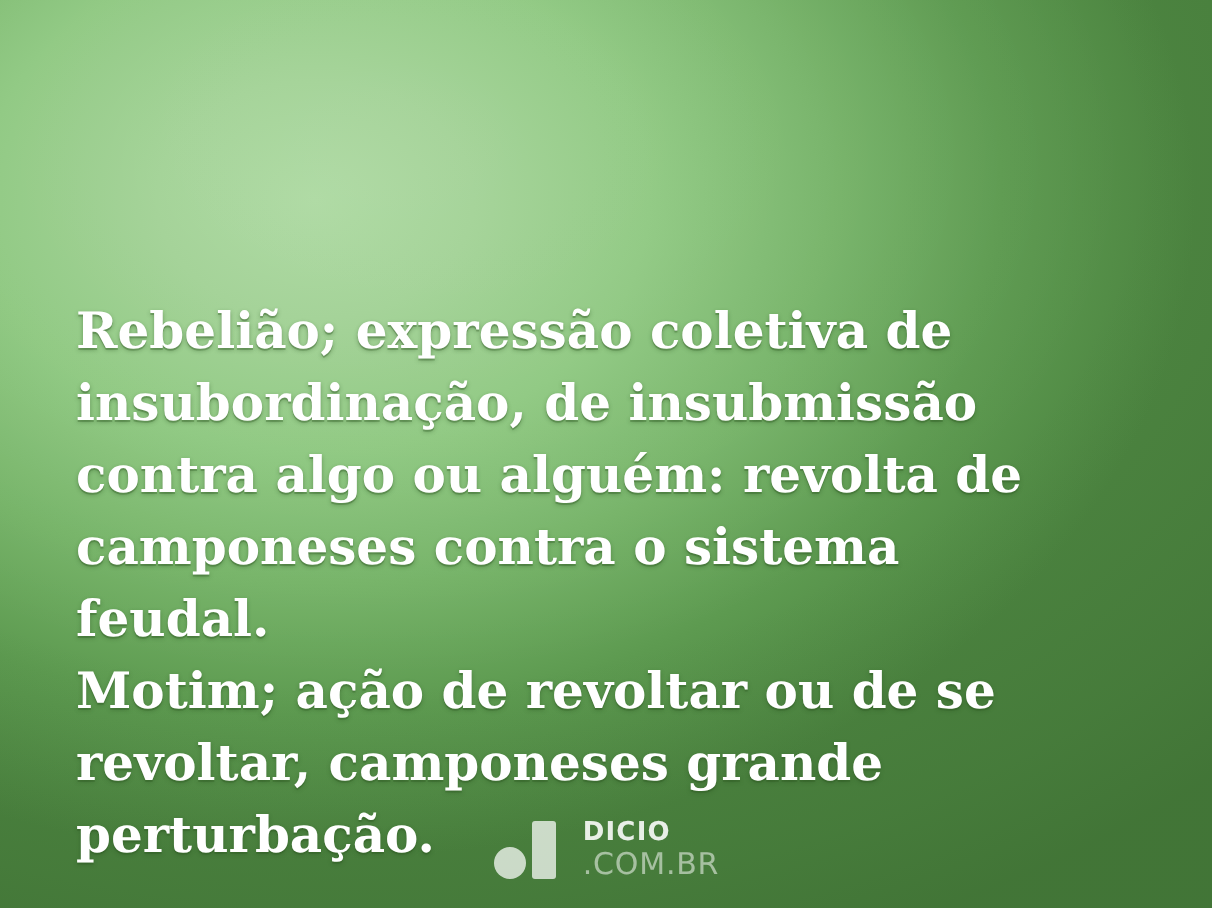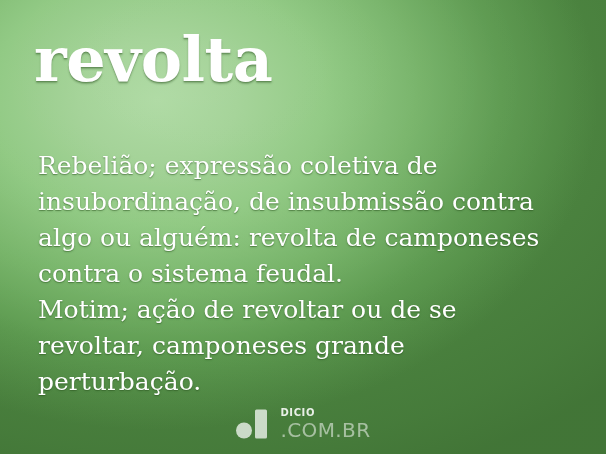--- a/index.html
+++ b/index.html
@@ -72,21 +72,21 @@
     white-space: nowrap;
   }
 
   .definition {
     position: absolute;
     left: 38px;
     top: 148px;
     width: 516px;
     margin: 0;
     font-family: "DejaVu Serif", serif;
-    font-weight: normal;
+    font-weight: bold;
     font-size: 25px;
     line-height: 36px;
     color: #ffffff;
     text-shadow:
       0 1px 2px rgba(40, 80, 30, 0.42),
       0 1px 0 rgba(45, 88, 34, 0.30);
   }
 
   .definition .sense {
     display: block;
@@ -114,41 +114,40 @@
   .logo-text {
     display: flex;
     flex-direction: column;
     justify-content: center;
     line-height: 1;
   }
 
   .logo-name {
     font-family: "DejaVu Sans", sans-serif;
     font-weight: bold;
-    font-size: 10px;
+    font-size: 13px;
     letter-spacing: 0.6px;
     color: rgba(255, 255, 255, 0.88);
     margin-bottom: 2px;
   }
 
   .logo-domain {
     font-family: "DejaVu Sans", sans-serif;
     font-weight: normal;
-    font-size: 20px;
+    font-size: 15px;
     letter-spacing: 0.4px;
     color: rgba(255, 255, 255, 0.52);
   }
 </style>
 </head>
 <body>
 
 <div class="card">
   <div class="content">
 
-    <h1 class="word-title">revolta</h1>
 
     <div class="definition">
       <span class="sense">Rebelião; expressão coletiva de insubordinação, de insubmissão contra algo ou alguém: revolta de camponeses contra o sistema feudal.</span>
       <span class="sense">Motim; ação de revoltar ou de se revoltar, camponeses grande perturbação.</span>
     </div>
 
     <div class="logo">
       <svg class="logo-mark" viewBox="0 0 36 30" xmlns="http://www.w3.org/2000/svg">
         <circle cx="9" cy="21.5" r="8" fill="rgba(255,255,255,0.72)"></circle>
         <rect x="20" y="0.5" width="12" height="29" rx="1.5" fill="rgba(255,255,255,0.72)"></rect>

